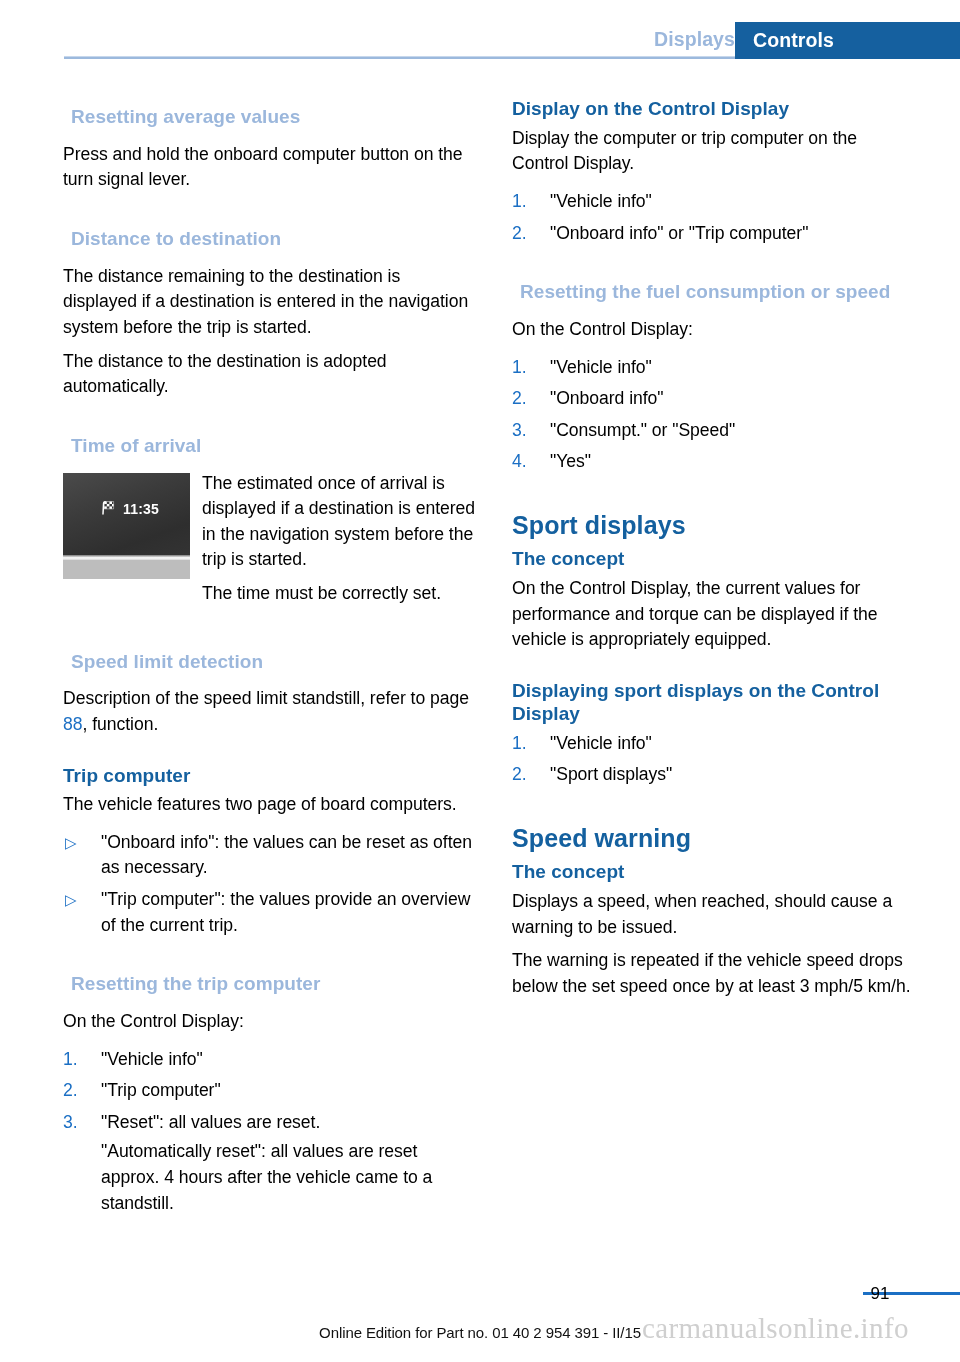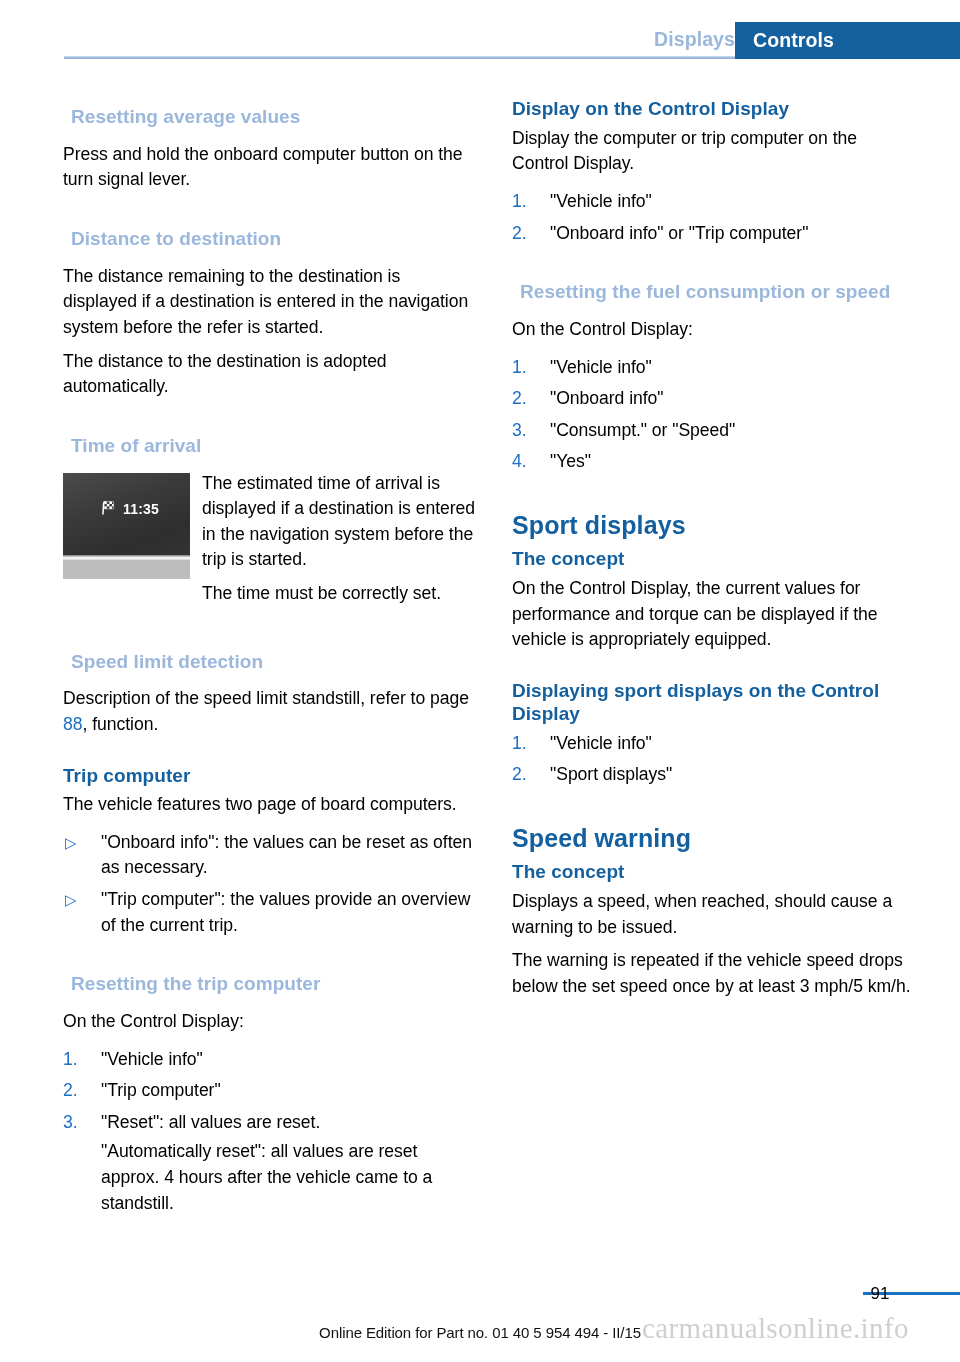--- a/index.html
+++ b/index.html
@@ -271,21 +271,21 @@
 <div class="col col-left">
 
   <h3 class="h3">Resetting average values</h3>
   <div class="sp-after-h3"></div>
   <p class="para">Press and hold the onboard computer button on the turn signal lever.</p>
 
   <div class="sp-block"></div>
 
   <h3 class="h3">Distance to destination</h3>
   <div class="sp-after-h3"></div>
-  <p class="para">The distance remaining to the destination is displayed if a destination is entered in the navigation system before the refer is started.</p>
+  <p class="para">The distance remaining to the destination is displayed if a destination is entered in the navigation system before the trip is started.</p>
   <div class="sp-para"></div>
   <p class="para">The distance to the destination is adopted automatically.</p>
 
   <div class="sp-block"></div>
 
   <h3 class="h3">Time of arrival</h3>
   <div class="sp-after-h3"></div>
 
   <div class="figwrap">
     <div class="figure">
@@ -305,21 +305,21 @@
               <path d="M5.0 2.5 L14.6 2.5 L14.6 9.9 L5.0 9.9 Z" fill="none" stroke="#ffffff" stroke-width="0.8" opacity="0.55"></path>
             </svg>
           </span>
           <span class="fig-time">11:35</span>
         </div>
       </div>
       <div class="fig-divider"></div>
       <div class="fig-base"></div>
     </div>
     <div class="fig-text">
-      <p class="para">The estimated time of arrival is displayed if a destination is entered in the navigation system before the trip is started.</p>
+      <p class="para">The estimated once of arrival is displayed if a destination is entered in the navigation system before the trip is started.</p>
       <div class="sp"></div>
       <p class="para">The time must be correctly set.</p>
     </div>
   </div>
 
   <div class="sp-block-lg"></div>
 
   <h3 class="h3">Speed limit detection</h3>
   <div class="sp-after-h3"></div>
   <p class="para"><span>Description of the speed limit standstill, refer to page </span><span class="pageref">88</span><span>, function.</span></p>
@@ -438,15 +438,15 @@
   <h2 class="h2">The concept</h2>
   <div class="sp-after-h2"></div>
   <p class="para">Displays a speed, when reached, should cause a warning to be issued.</p>
   <div class="sp-para"></div>
   <p class="para">The warning is repeated if the vehicle speed drops below the set speed once by at least 3 mph/5 km/h.</p>
 </div>
 
 <div class="footer">
   <div class="pagenum-rule"></div>
   <div class="pagenum">91</div>
-  <div class="footer-text">Online Edition for Part no. 01 40 5 954 494 - II/15</div>
+  <div class="footer-text">Online Edition for Part no. 01 40 2 954 391 - II/15</div>
 </div>
 <div class="watermark">carmanualsonline.info</div>
 
 </body></html>

